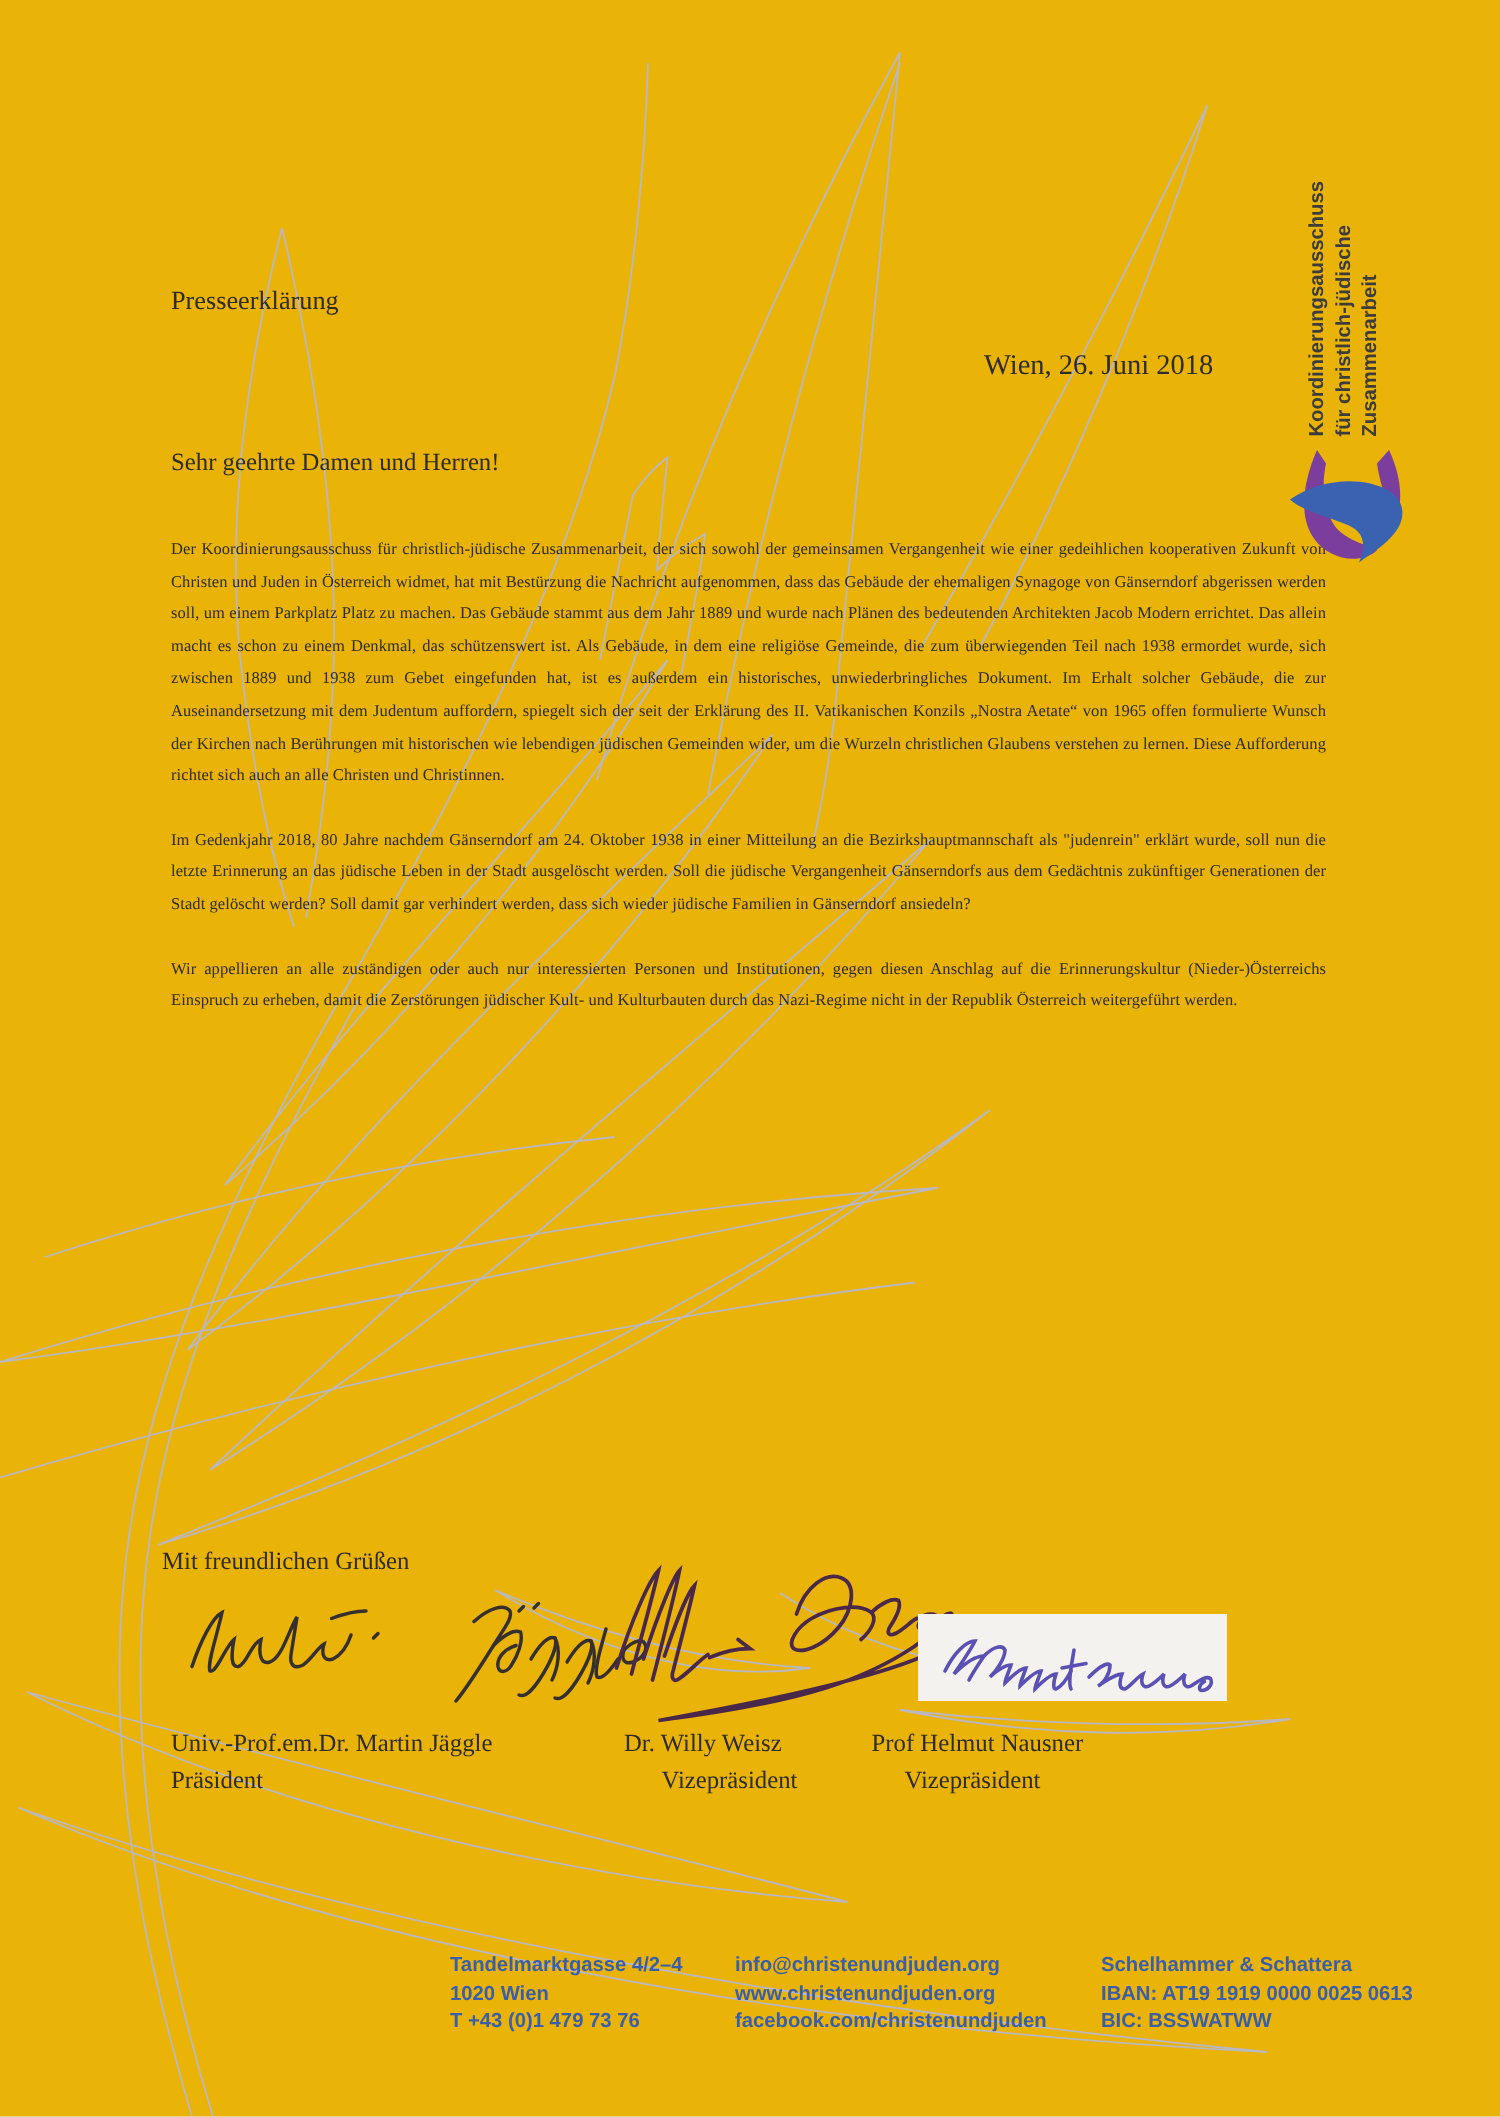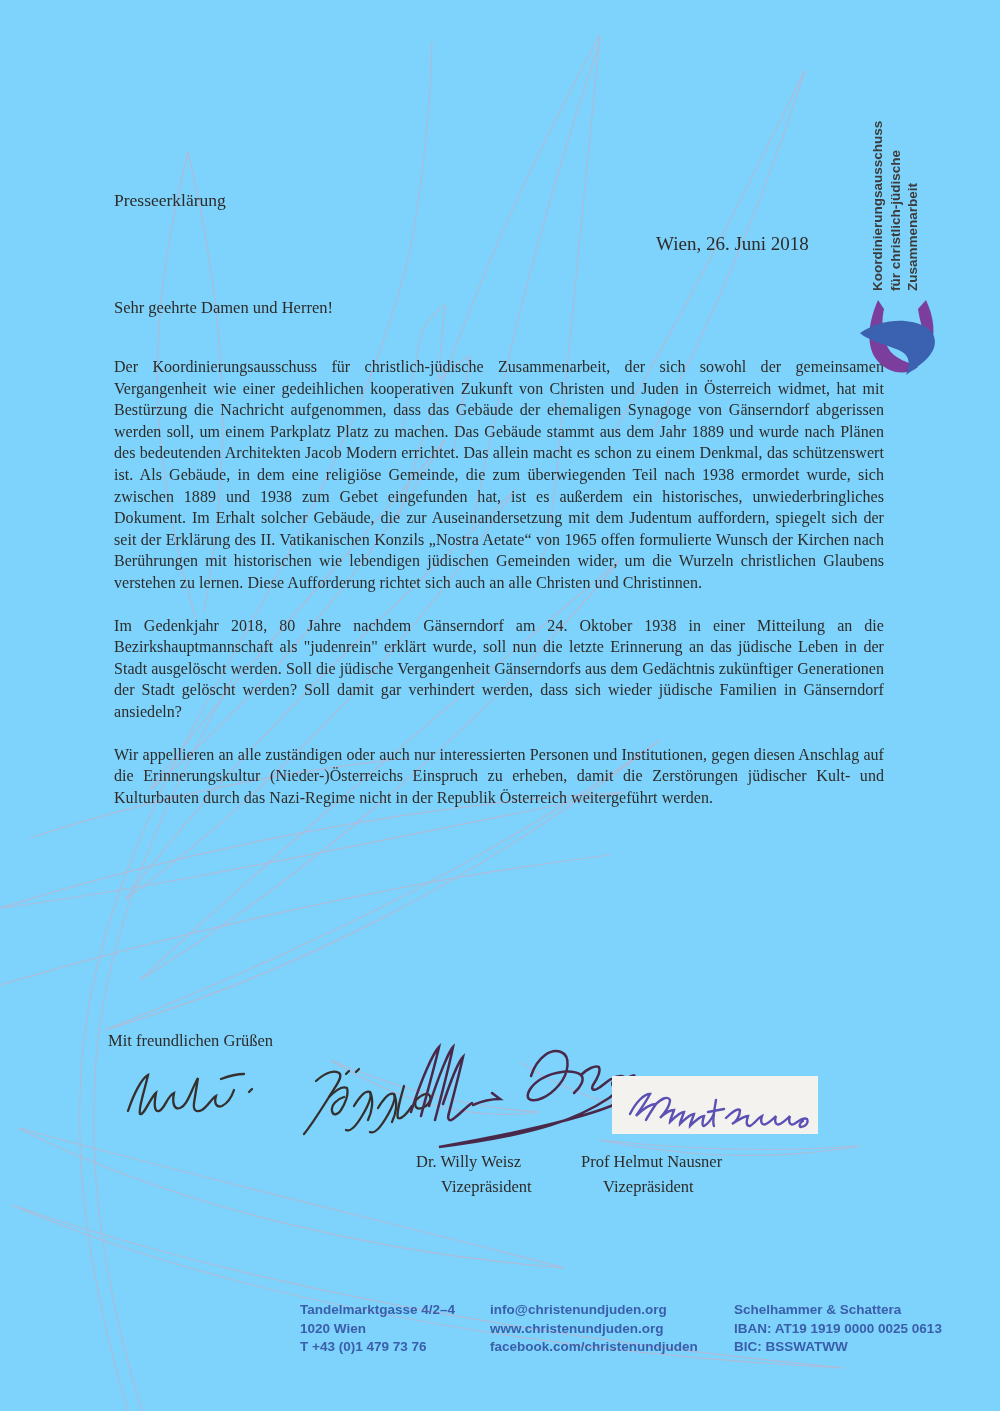--- a/index.html
+++ b/index.html
@@ -1,30 +1,30 @@
 <!DOCTYPE html>
 <html><head>
 <meta charset="utf-8">
 <style>
   html,body{margin:0;padding:0;background:#e8e8e8;}
   .page{
     position:relative;width:1000px;height:1411px;margin:0 auto;
-    background:#7dd3fc;overflow:hidden;
+    background:#eab308;overflow:hidden;
     font-family:"Liberation Serif",serif;color:#2e2b28;
   }
   .bg-art{position:absolute;left:0;top:0;width:1000px;height:1411px;z-index:0;}
   .content{position:absolute;left:0;top:0;width:1000px;height:1411px;z-index:1;}
 
   .doc-type{position:absolute;left:114px;top:190px;font-size:17.5px;}
   .dateline{position:absolute;left:656px;top:233px;font-size:19px;}
   .salutation{position:absolute;left:114px;top:298px;font-size:16.5px;}
 
   .body-text{position:absolute;left:114px;top:356px;width:770px;}
   .body-text p{
-    margin:0 0 21px 0;font-size:16px;line-height:21.6px;
+    margin:0 0 21px 0;font-size:11px;line-height:21.6px;
     text-align:justify;letter-spacing:0.05px;
   }
   .closing{position:absolute;left:108px;top:1031px;font-size:16.5px;}
 
   .sig{position:absolute;}
   .sig-1{left:103px;top:1047px;}
   .sig-2{left:381px;top:1034px;}
   .sig-3{left:612px;top:1076px;width:206px;height:58px;background:#f4f2ef;}
   .sig-3 svg{display:block;}
 
@@ -133,20 +133,24 @@
     <div class="sig sig-3">
       <svg width="206" height="58" viewBox="0 0 206 58" fill="none" stroke="#5b50b4" stroke-width="2.4" stroke-linecap="round">
         <path d="M18,38 C24,26 32,18 38,18 C34,26 28,34 24,40 C30,34 38,28 44,28 C40,34 36,40 34,44"></path>
         <path d="M44,28 C50,22 56,20 58,24 C58,30 52,38 48,42 C52,38 58,34 62,34 C60,40 58,44 58,46 C62,42 68,36 72,36 C70,42 68,46 68,48 C72,44 78,38 82,38 C80,44 78,48 78,50 C82,46 88,40 92,40 C90,46 90,50 92,50 C96,48 100,42 102,38"></path>
         <path d="M104,24 C102,36 100,46 102,50"></path>
         <path d="M96,36 L112,33"></path>
         <path d="M114,42 C120,36 126,32 128,34 C128,40 124,46 120,48 C126,44 132,40 136,40 C134,46 134,50 138,50 C142,48 146,42 150,40 C148,46 150,50 154,48 C158,46 162,42 164,40 C162,46 164,50 168,48 C172,46 176,42 178,40 C176,46 178,50 182,48 C188,44 192,41 195,43 C197,47 193,51 189,51 C187,51 187,47 191,45"></path>
       </svg>
     </div>
 
+    <div class="signer signer-1">
+      <div>Univ.-Prof.em.Dr. Martin Jäggle</div>
+      <div class="signer-title">Präsident</div>
+    </div>
     <div class="signer signer-2">
       <div>Dr. Willy Weisz</div>
       <div class="signer-title">Vizepräsident</div>
     </div>
     <div class="signer signer-3">
       <div>Prof Helmut Nausner</div>
       <div class="signer-title">Vizepräsident</div>
     </div>
 
     <div class="wordmark">

